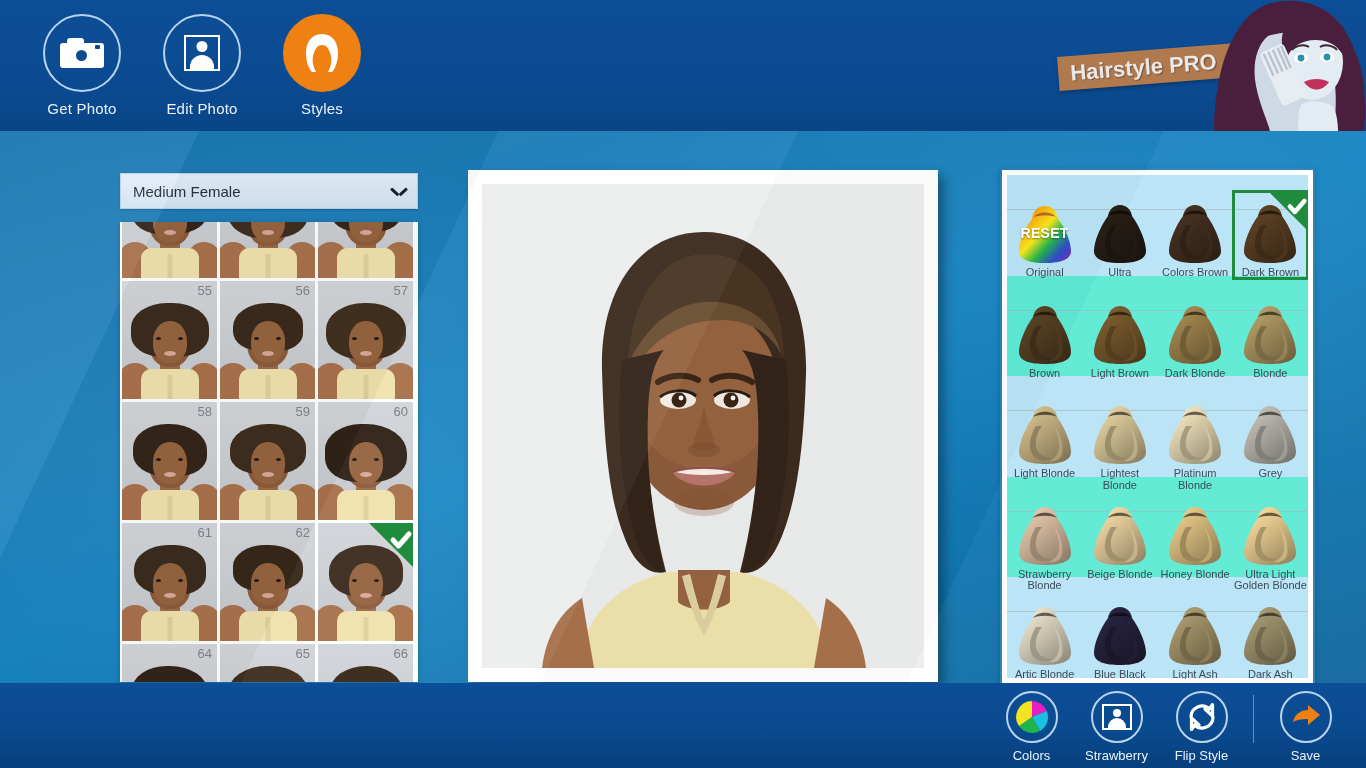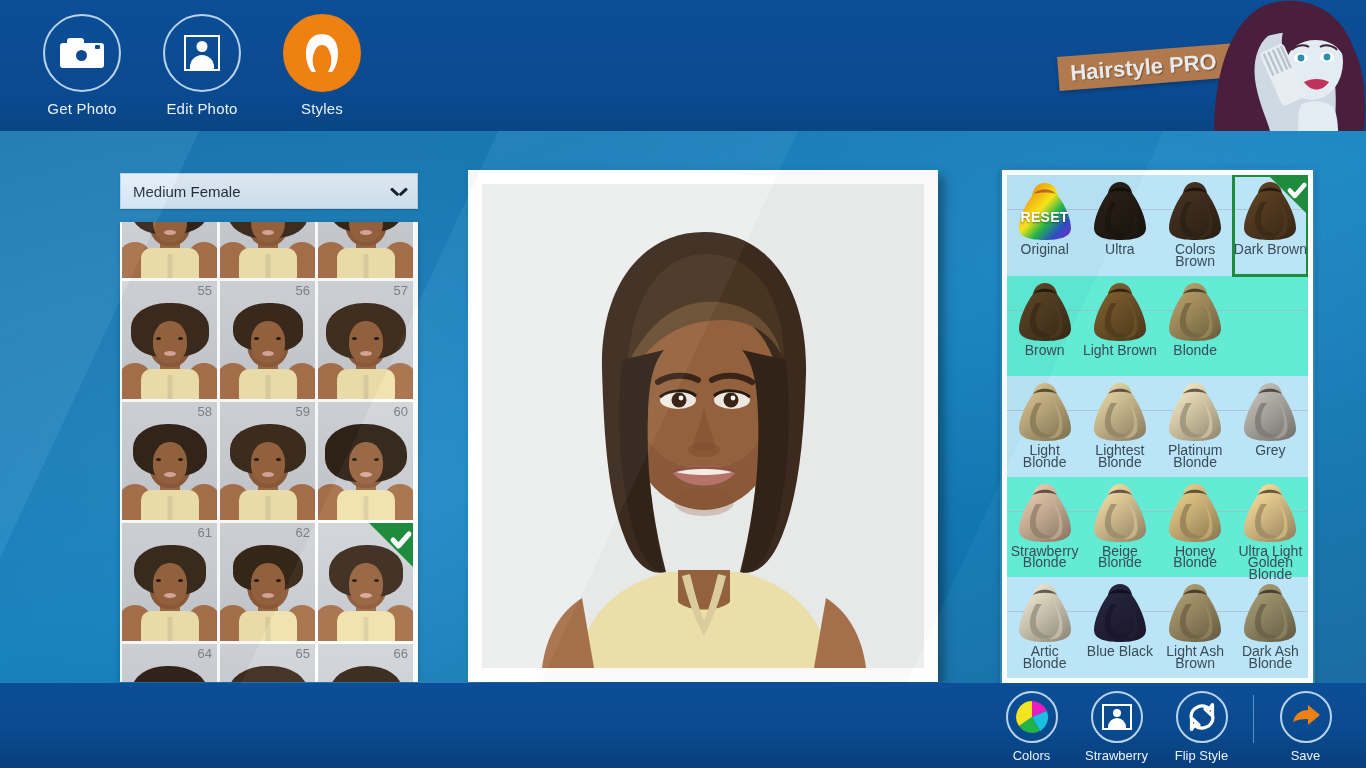--- a/index.html
+++ b/index.html
@@ -221,34 +221,35 @@
   }
   .crow.a { background: #b9e4f7; }
   .crow.b { background: #5eead4; }
   .crow::after {
     content: ""; position: absolute; left: 0; right: 0; top: 34px;
     border-top: 1px solid #9fb4c2; opacity: .65;
   }
   .swatch {
     position: relative;
     display: flex; flex-direction: column; align-items: center; justify-content: flex-start;
-    padding-top: 5px;
+    padding-top: 12px;
     cursor: pointer;
     z-index: 2;
+    margin-top: 16px;
   }
   .swatch.sel { outline: 3px solid #1e8c3c; outline-offset: -2px; }
   .swatch .tick2 {
     position: absolute; right: 0; top: 0; width: 40px; height: 40px; z-index: 6;
     display: none;
   }
   .swatch.sel .tick2 { display: block; }
   .sw-img { width: 58px; height: 62px; }
   .sw-label {
     margin-top: 2px;
-    font-size: 14px; line-height: 11.5px;
+    font-size: 11px; line-height: 11.5px;
     color: #3b4b57; text-align: center;
     width: 74px;
   }
   .reset-text {
     position: absolute; left: 50%; top: 34px; transform: translateX(-50%);
     font-size: 14px; font-weight: bold; color: #fff;
     text-shadow: 0 1px 2px rgba(0,0,0,.45);
     letter-spacing: .3px; pointer-events: none;
   }
 
@@ -740,20 +741,36 @@
               <path d="M29 2 C22 2 18 7 17 13 C9 24 3 39 3 48 C3 57 14 60 29 60 C44 60 55 57 55 48 C55 39 49 24 41 13 C40 7 36 2 29 2 Z" fill="url(#sg5)"></path>
               <path d="M17 13 C22 6 36 6 41 13 C36 10 22 10 17 13 Z" fill="#332613"></path>
               <path d="M20 22 C14 32 12 42 16 50 C20 57 30 58 36 54 C28 54 21 50 20 42 C19 34 22 27 26 22 Z" fill="#4f3b1d" opacity=".8"></path>
               <path d="M36 18 C44 28 48 40 46 50 C44 56 38 58 33 57 C41 54 44 46 43 38 C42 30 39 23 36 18 Z" fill="#76582b" opacity=".55"></path>
             </svg>
             <span class="sw-label">Light Brown</span>
           </div>
           <div class="swatch">
             <svg class="sw-img" viewBox="0 0 58 62">
               <defs>
+                <linearGradient id="sg6" x1="0.15" y1="0" x2="0.9" y2="1">
+                  <stop offset="0%" stop-color="#ac8f53"></stop>
+                  <stop offset="45%" stop-color="#8d7544"></stop>
+                  <stop offset="100%" stop-color="#635230"></stop>
+                </linearGradient>
+              </defs>
+              <path d="M29 2 C22 2 18 7 17 13 C9 24 3 39 3 48 C3 57 14 60 29 60 C44 60 55 57 55 48 C55 39 49 24 41 13 C40 7 36 2 29 2 Z" fill="url(#sg6)"></path>
+              <path d="M17 13 C22 6 36 6 41 13 C36 10 22 10 17 13 Z" fill="#443821"></path>
+              <path d="M20 22 C14 32 12 42 16 50 C20 57 30 58 36 54 C28 54 21 50 20 42 C19 34 22 27 26 22 Z" fill="#685732" opacity=".8"></path>
+              <path d="M36 18 C44 28 48 40 46 50 C44 56 38 58 33 57 C41 54 44 46 43 38 C42 30 39 23 36 18 Z" fill="#9b814b" opacity=".55"></path>
+            </svg>
+            <span class="sw-label">Dark Blonde</span>
+          </div>
+          <div class="swatch">
+            <svg class="sw-img" viewBox="0 0 58 62">
+              <defs>
                 <linearGradient id="sg7" x1="0.15" y1="0" x2="0.9" y2="1">
                   <stop offset="0%" stop-color="#bda56b"></stop>
                   <stop offset="45%" stop-color="#9b8758"></stop>
                   <stop offset="100%" stop-color="#6d5f3e"></stop>
                 </linearGradient>
               </defs>
               <path d="M29 2 C22 2 18 7 17 13 C9 24 3 39 3 48 C3 57 14 60 29 60 C44 60 55 57 55 48 C55 39 49 24 41 13 C40 7 36 2 29 2 Z" fill="url(#sg7)"></path>
               <path d="M17 13 C22 6 36 6 41 13 C36 10 22 10 17 13 Z" fill="#4a412a"></path>
               <path d="M20 22 C14 32 12 42 16 50 C20 57 30 58 36 54 C28 54 21 50 20 42 C19 34 22 27 26 22 Z" fill="#736441" opacity=".8"></path>
               <path d="M36 18 C44 28 48 40 46 50 C44 56 38 58 33 57 C41 54 44 46 43 38 C42 30 39 23 36 18 Z" fill="#ab9561" opacity=".55"></path>

